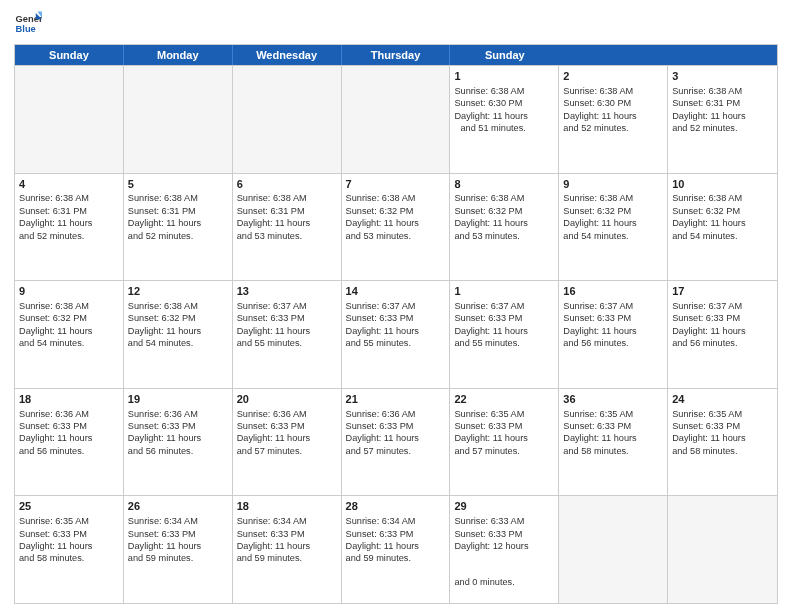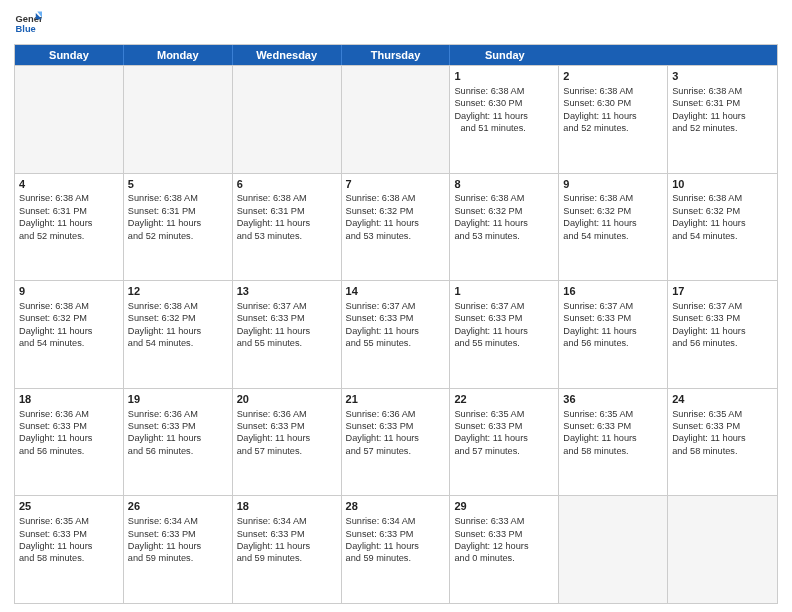--- a/index.html
+++ b/index.html
@@ -330,20 +330,20 @@
             <span style="display: block;">Sunrise: 6:34 AM</span>
             <span style="display: block;">Sunset: 6:33 PM</span>
             <span style="display: block;">Daylight: 11 hours</span>
             <span style="display: block;">and 59 minutes.</span>
           </div>
           <div class="cal-cell">
             <span class="day-num">29</span>
             <span style="display: block;">Sunrise: 6:33 AM</span>
             <span style="display: block;">Sunset: 6:33 PM</span>
             <span style="display: block;">Daylight: 12 hours</span>
-            <span style="display: block;">and 0 minutes.</span>
+            <span style="display: block; margin-top: 24px;">and 0 minutes.</span>
           </div>
           <div class="cal-cell shaded"></div>
           <div class="cal-cell shaded"></div>
         </div>
       </div>
   </div>
 </div>
 
 </body></html>

